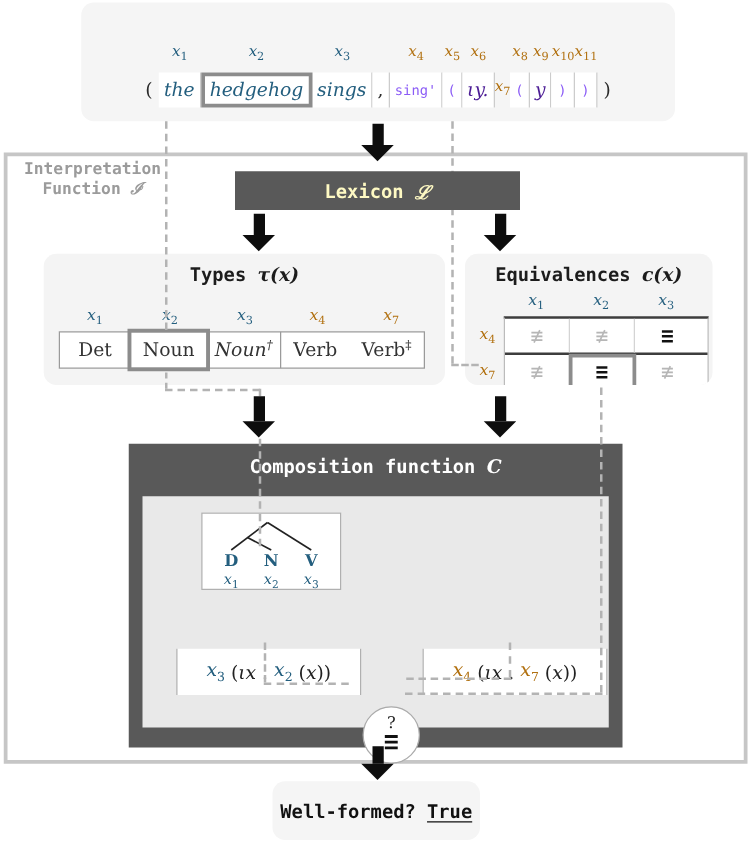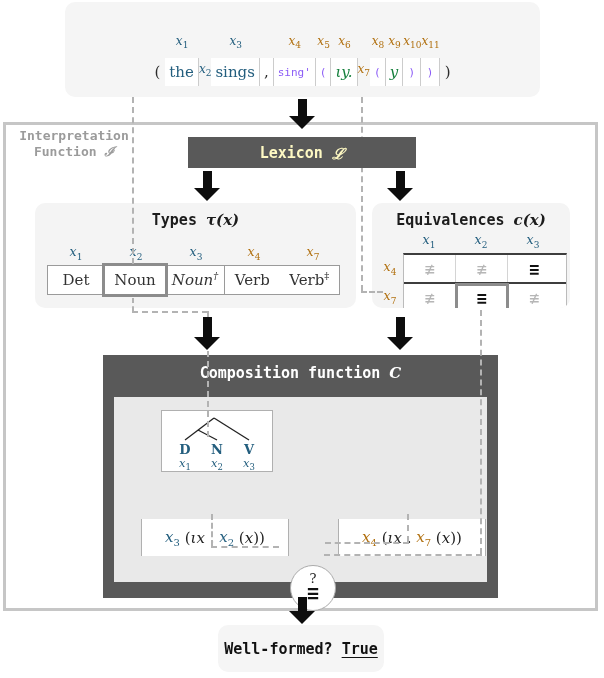--- a/index.html
+++ b/index.html
@@ -34,23 +34,23 @@
 
   
   #token-row{position:absolute;left:0;right:0;top:32px;display:flex;justify-content:center;
       align-items:flex-end;}
   .tok{display:flex;flex-direction:column;align-items:stretch;}
   .tok-sub{height:24px;text-align:center;font-size:12px;font-family:"DejaVu Serif",serif;}
   .tok-sub sub{font-size:9px;}
   .tok-body{height:28px;background:#ffffff;display:flex;align-items:center;justify-content:center;
       padding:0 4px;border-right:1px solid #cccccc;font-size:15px;box-sizing:border-box;}
   .tok:first-of-type .tok-body{border-left:1px solid #cccccc;}
-  .tok-body.blue-italic{font-family:"DejaVu Serif",serif;color:#235e7e;}
+  .tok-body.blue-italic{font-family:"DejaVu Serif",serif;font-style:italic;color:#235e7e;}
   .tok-body.orange-mono{font-family:"DejaVu Sans Mono",monospace;font-size:11px;color:#8b5cf6;}
-  .tok-body.orange-italic{font-family:"DejaVu Serif",serif;font-style:italic;color:#15803d;}
+  .tok-body.orange-italic{font-family:"DejaVu Serif",serif;font-style:italic;color:#4c1d95;}
   .tok-body.dark-tok{font-family:"DejaVu Serif",serif;color:#2b2b2b;}
   .tok-body.boxed{border:3px solid #8c8c8c;z-index:3;}
   .outer-paren{height:28px;display:flex;align-items:center;padding:0 5px;
       font-family:"DejaVu Serif",serif;font-size:15px;color:#2b2b2b;}
 
   
   #types-sublabels{position:absolute;left:12px;top:41px;display:flex;}
   #types-table{position:absolute;left:12px;top:62px;display:flex;height:30px;}
   .tcell{background:#fff;border:1px solid #9a9a9a;margin-left:-1px;display:flex;
       align-items:center;justify-content:space-around;font-family:"DejaVu Serif",serif;
@@ -135,20 +135,21 @@
         <div class="tok">
           <div class="tok-sub"></div>
           <div class="outer-paren">(</div>
         </div>
         <div class="tok">
           <div class="tok-sub blue"><i>x</i><sub>1</sub></div>
           <div class="tok-body blue-italic">the</div>
         </div>
         <div class="tok">
           <div class="tok-sub blue"><i>x</i><sub>2</sub></div>
+          <div class="tok-body blue-italic boxed">hedgehog</div>
         </div>
         <div class="tok">
           <div class="tok-sub blue"><i>x</i><sub>3</sub></div>
           <div class="tok-body blue-italic">sings</div>
         </div>
         <div class="tok">
           <div class="tok-sub orange"></div>
           <div class="tok-body dark-tok">,</div>
         </div>
         <div class="tok">

